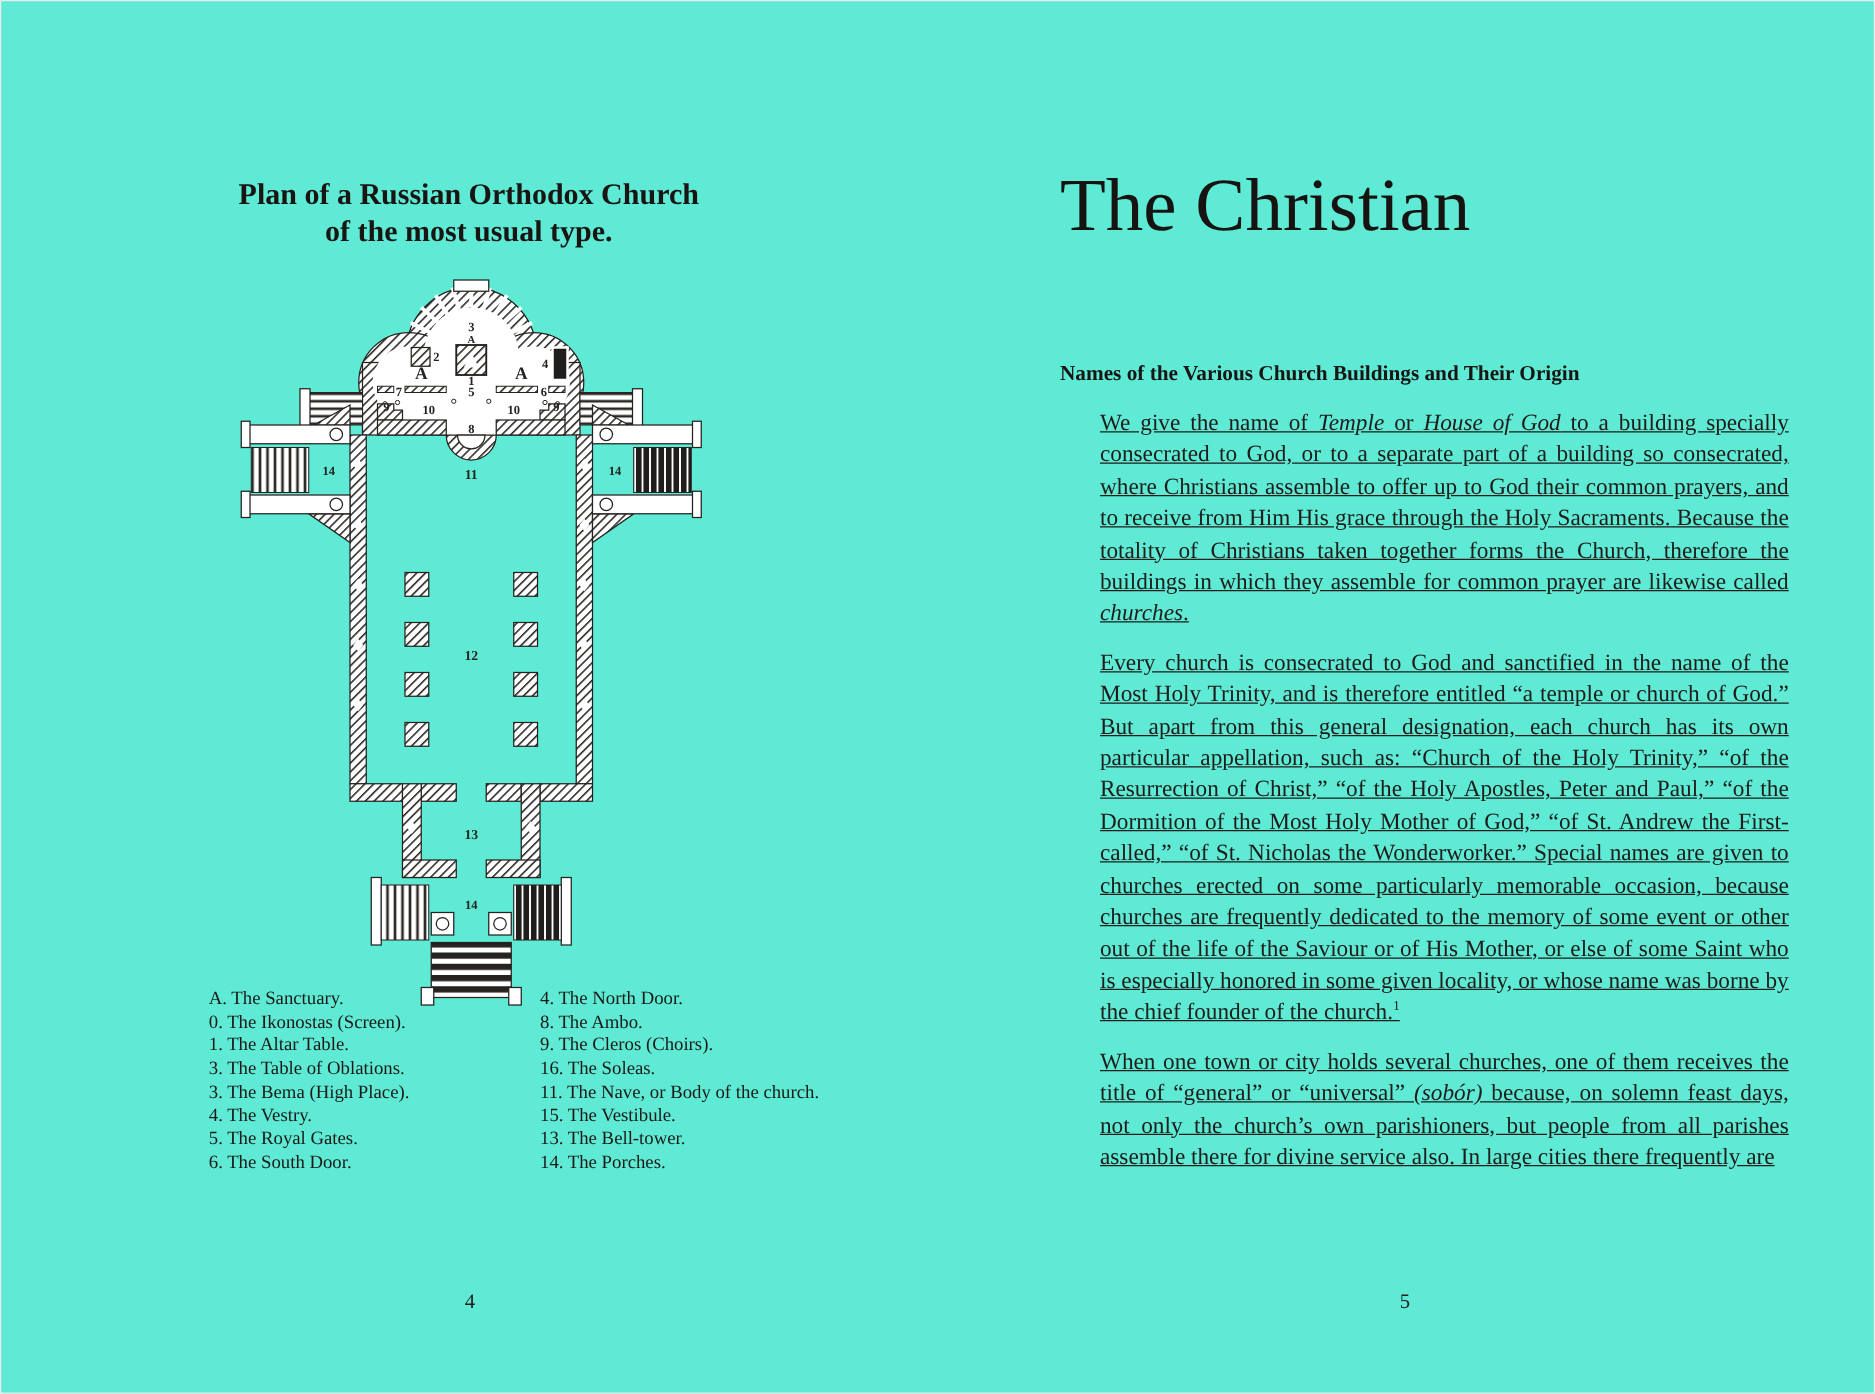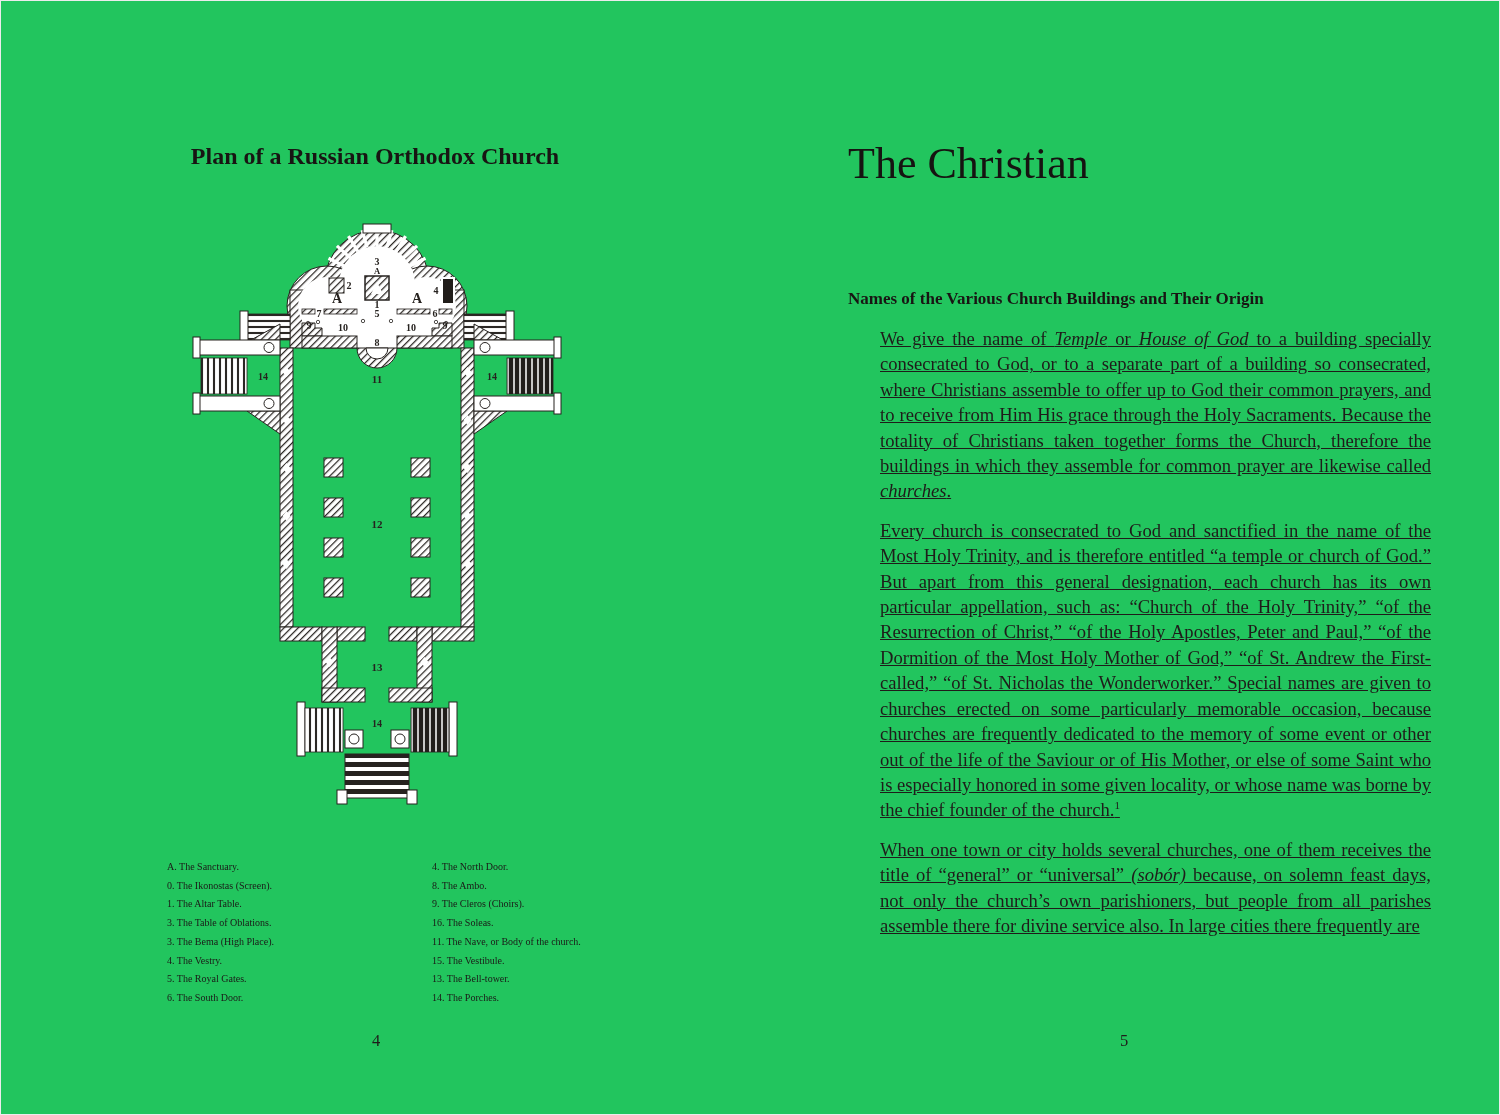--- a/index.html
+++ b/index.html
@@ -1,36 +1,36 @@
 <!DOCTYPE html>
 <html><head>
 <meta charset="utf-8">
 <style>
   html,body{margin:0;padding:0;background:#ffffff;}
   .spread{
-    position:relative;width:1500px;height:1115px;background:#22c55e;
+    position:relative;width:1500px;height:1115px;background:#5eead4;
     box-shadow:inset 0 0 0 1px #ececec;
     font-family:"Liberation Serif",serif;color:#1f1c1a;overflow:hidden;
   }
   
   .figure-title{
     position:absolute;left:115px;top:141px;width:520px;text-align:center;
     font-weight:bold;font-size:24px;line-height:30px;color:#181513;
   }
   .plan-wrap{position:absolute;left:187px;top:222px;width:376px;height:585px;}
-  .legend-col{position:absolute;top:858px;font-size:10px;line-height:18.7px;white-space:nowrap;color:#1b1917;}
+  .legend-col{position:absolute;top:790px;font-size:15px;line-height:18.7px;white-space:nowrap;color:#1b1917;}
   .legend-col.c1{left:167px;}
   .legend-col.c2{left:432px;}
   .page-num{position:absolute;top:1031px;width:60px;text-align:center;font-size:16.5px;}
   .pn-left{left:346px;}
   .pn-right{left:1094px;}
   
   .chapter-title{
     position:absolute;left:848px;top:134px;width:570px;
-    font-size:44px;line-height:60px;font-weight:normal;color:#161311;
+    font-size:60px;line-height:60px;font-weight:normal;color:#161311;
   }
   .section-heading{
     position:absolute;left:848px;top:289px;width:560px;
     font-size:17px;font-weight:bold;color:#181513;
   }
   .body-text{
     position:absolute;left:880px;top:326px;width:551px;
     font-size:18.6px;line-height:25.4px;text-align:justify;color:#1f1c1a;text-decoration:underline;
   }
   .body-text p{margin:0 0 14px 0;}
@@ -43,20 +43,21 @@
 </style>
 </head>
 <body>
 
 <div class="spread">
 
   <div>
 
     <div class="figure-title">
       <div>Plan of a Russian Orthodox Church</div>
+      <div>of the most usual type.</div>
     </div>
 
     <div class="plan-wrap">
       <svg width="376" height="585" viewBox="0 0 376 585">
         <defs>
           <pattern id="hatch" width="5" height="5" patternUnits="userSpaceOnUse" patternTransform="rotate(45)">
             <rect width="5" height="5" fill="#ffffff"></rect>
             <line x1="0" y1="0" x2="0" y2="5" stroke="#2b2724" stroke-width="2.5"></line>
           </pattern>
           <pattern id="hstripe" width="6" height="6" patternUnits="userSpaceOnUse">

